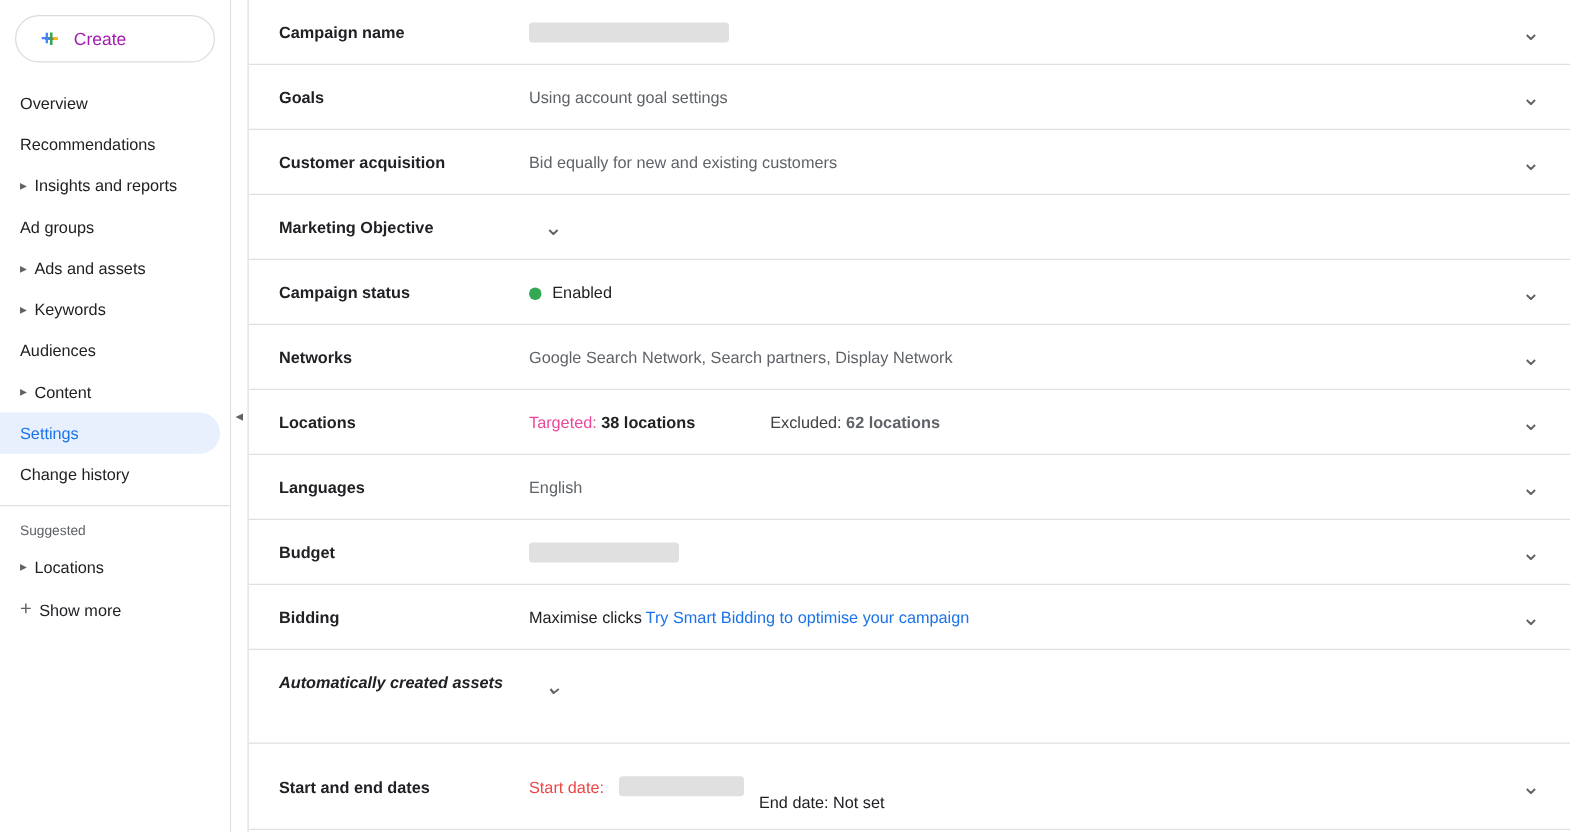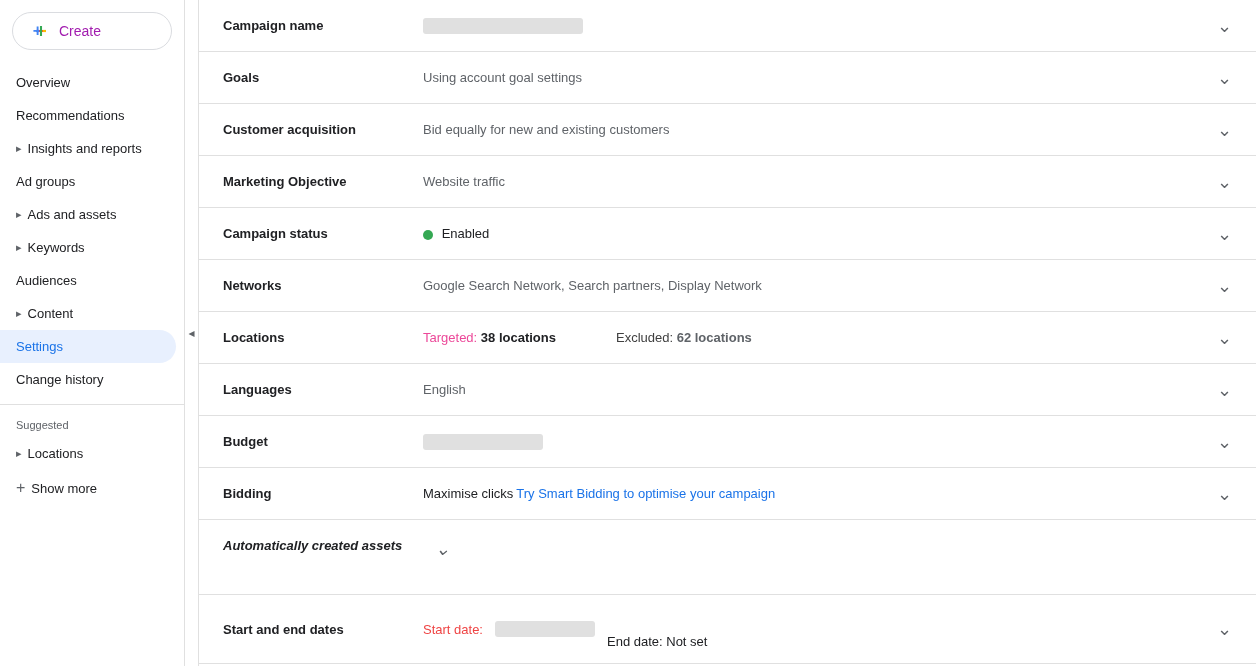--- a/index.html
+++ b/index.html
@@ -227,21 +227,20 @@
   </div>
 
   <div class="settings-row">
     <div class="row-label">Customer acquisition</div>
     <div class="row-value muted">Bid equally for new and existing customers</div>
     <span class="row-chevron">⌄</span>
   </div>
 
   <div class="settings-row">
     <div class="row-label">Marketing Objective</div>
-    <div class="row-value muted">Website traffic</div>
     <span class="row-chevron">⌄</span>
   </div>
 
   <div class="settings-row">
     <div class="row-label">Campaign status</div>
     <div class="row-value">
       <span class="status-dot" style="background:#34a853;"></span>
       <span>Enabled</span>
     </div>
     <span class="row-chevron">⌄</span>

